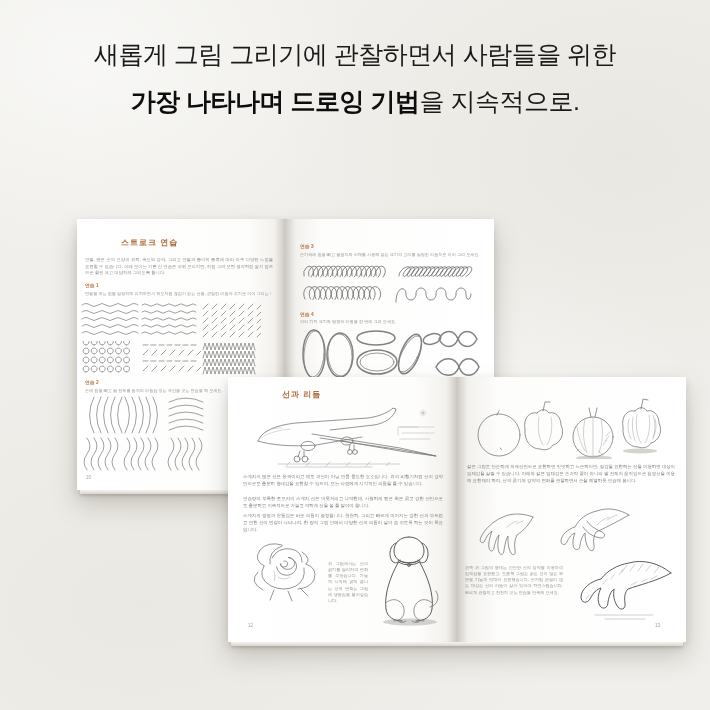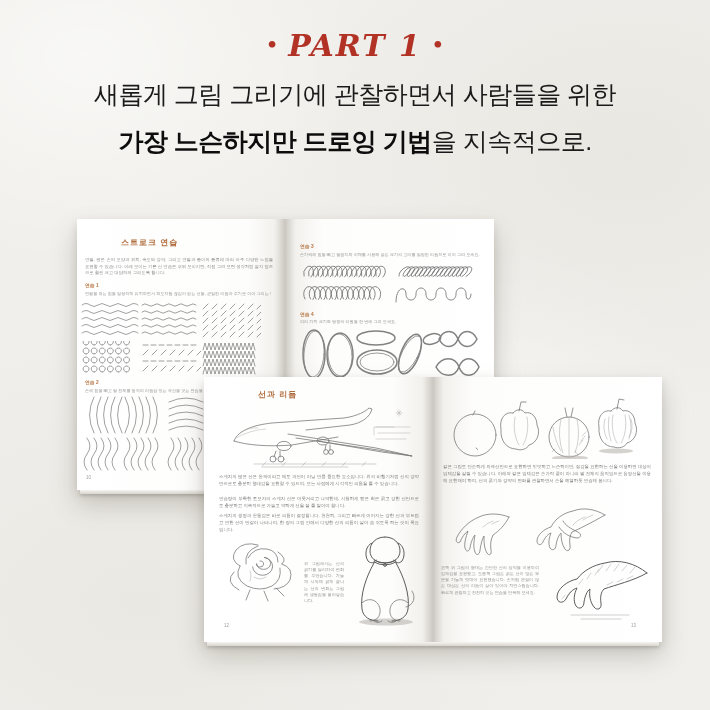--- a/index.html
+++ b/index.html
@@ -37,21 +37,21 @@
   .pg-l { background:linear-gradient(90deg,#ffffff 0%, #fdfdfc 82%, #f2f0ec 96%, #e6e3de 100%); }
   .pg-r { background:linear-gradient(90deg,#e6e3de 0%, #f2f0ec 4%, #fdfdfc 18%, #ffffff 100%); }
   .spine { position:absolute; top:0; height:100%; width:22px;
     background:linear-gradient(90deg, transparent, rgba(60,50,40,.10) 35%, rgba(60,50,40,.16) 50%, rgba(60,50,40,.10) 65%, transparent); }
 
   .spread1 { left:77px;  top:219px; width:417px; height:271px; }
   .spread1 .pg-l { left:0;     width:208px; }
   .spread1 .pg-r { left:208px; width:209px; }
   .spread1 .spine { left:197px; }
 
-  .spread2 { left:204px; top:377px; width:458px; height:265px; }
+  .spread2 { left:228px; top:377px; width:458px; height:265px; }
   .spread2 .pg-l { left:0;     width:229px; }
   .spread2 .pg-r { left:229px; width:229px; }
   .spread2 .spine { left:218px; }
 
   
   .abs { position:absolute; }
   .book-title { font-size:8px; font-weight:700; letter-spacing:1px; color:#b06c3c;margin-left:36px; }
   .exlabel { font-size:4.8px; font-weight:700; color:#b5713f; }
   .tiny  { font-size:4.3px; line-height:1.55; color:#8b8b8b; text-align:justify; }
   .tiny2 { font-size:4.1px; line-height:1.5;  color:#939393; }
@@ -84,25 +84,22 @@
     <path id="arcL" d="M11 1 q-9 18 0 36"></path>
     <path id="arcR" d="M2 1 q9 18 0 36"></path>
     <path id="arcH" d="M2 6 q17 -8 34 0"></path>
     <path id="vw" d="M4 1 q6 8 0 16 t0 16"></path>
   </defs>
 </svg>
 
 <div class="canvas">
 
   <div class="header">
-    <div class="part-line">
-      <span class="part-dot l">•</span><span>PART 1</span><span class="part-dot r">•</span>
-    </div>
     <div class="sub1">새롭게 그림 그리기에 관찰하면서 사람들을 위한</div>
-    <div class="sub2"><span class="b">가장 느슨하지만 드로잉 기법</span><span>을 지속적으로.</span></div>
+    <div class="sub2"><span class="b">가장 나타나며 드로잉 기법</span><span>을 지속적으로.</span></div>
   </div>
 
   <div class="spread spread1">
 
     <div class="page pg-l">
       <div class="abs book-title" style="left:8px; top:18px;">스트로크 연습</div>
       <div class="abs tiny" style="left:8px; top:38px; width:188px;">연필, 펜은 손의 모양과 위치, 속도와 강약, 그리고 연필과 종이의 종류에 따라 아주 다양한 느낌을 표현할 수 있습니다. 아래 보이는 기본 선 연습은 쉬워 보이지만, 직접 그려 보면 생각처럼 쉽지 않으므로 훨씬 크고 대담하게 그리도록 합니다.</div>
 
       <div class="abs exlabel" style="left:8px; top:63px;">연습 1</div>
       <div class="abs tiny2" style="left:8px; top:72px; width:186px; white-space:nowrap; overflow:hidden;">연필을 쥐는 힘을 일정하게 유지하면서 파도처럼 끊김이 없는 선을, 균일한 리듬과 주기로 이어 그리는 연습을 해 보세요.</div>

